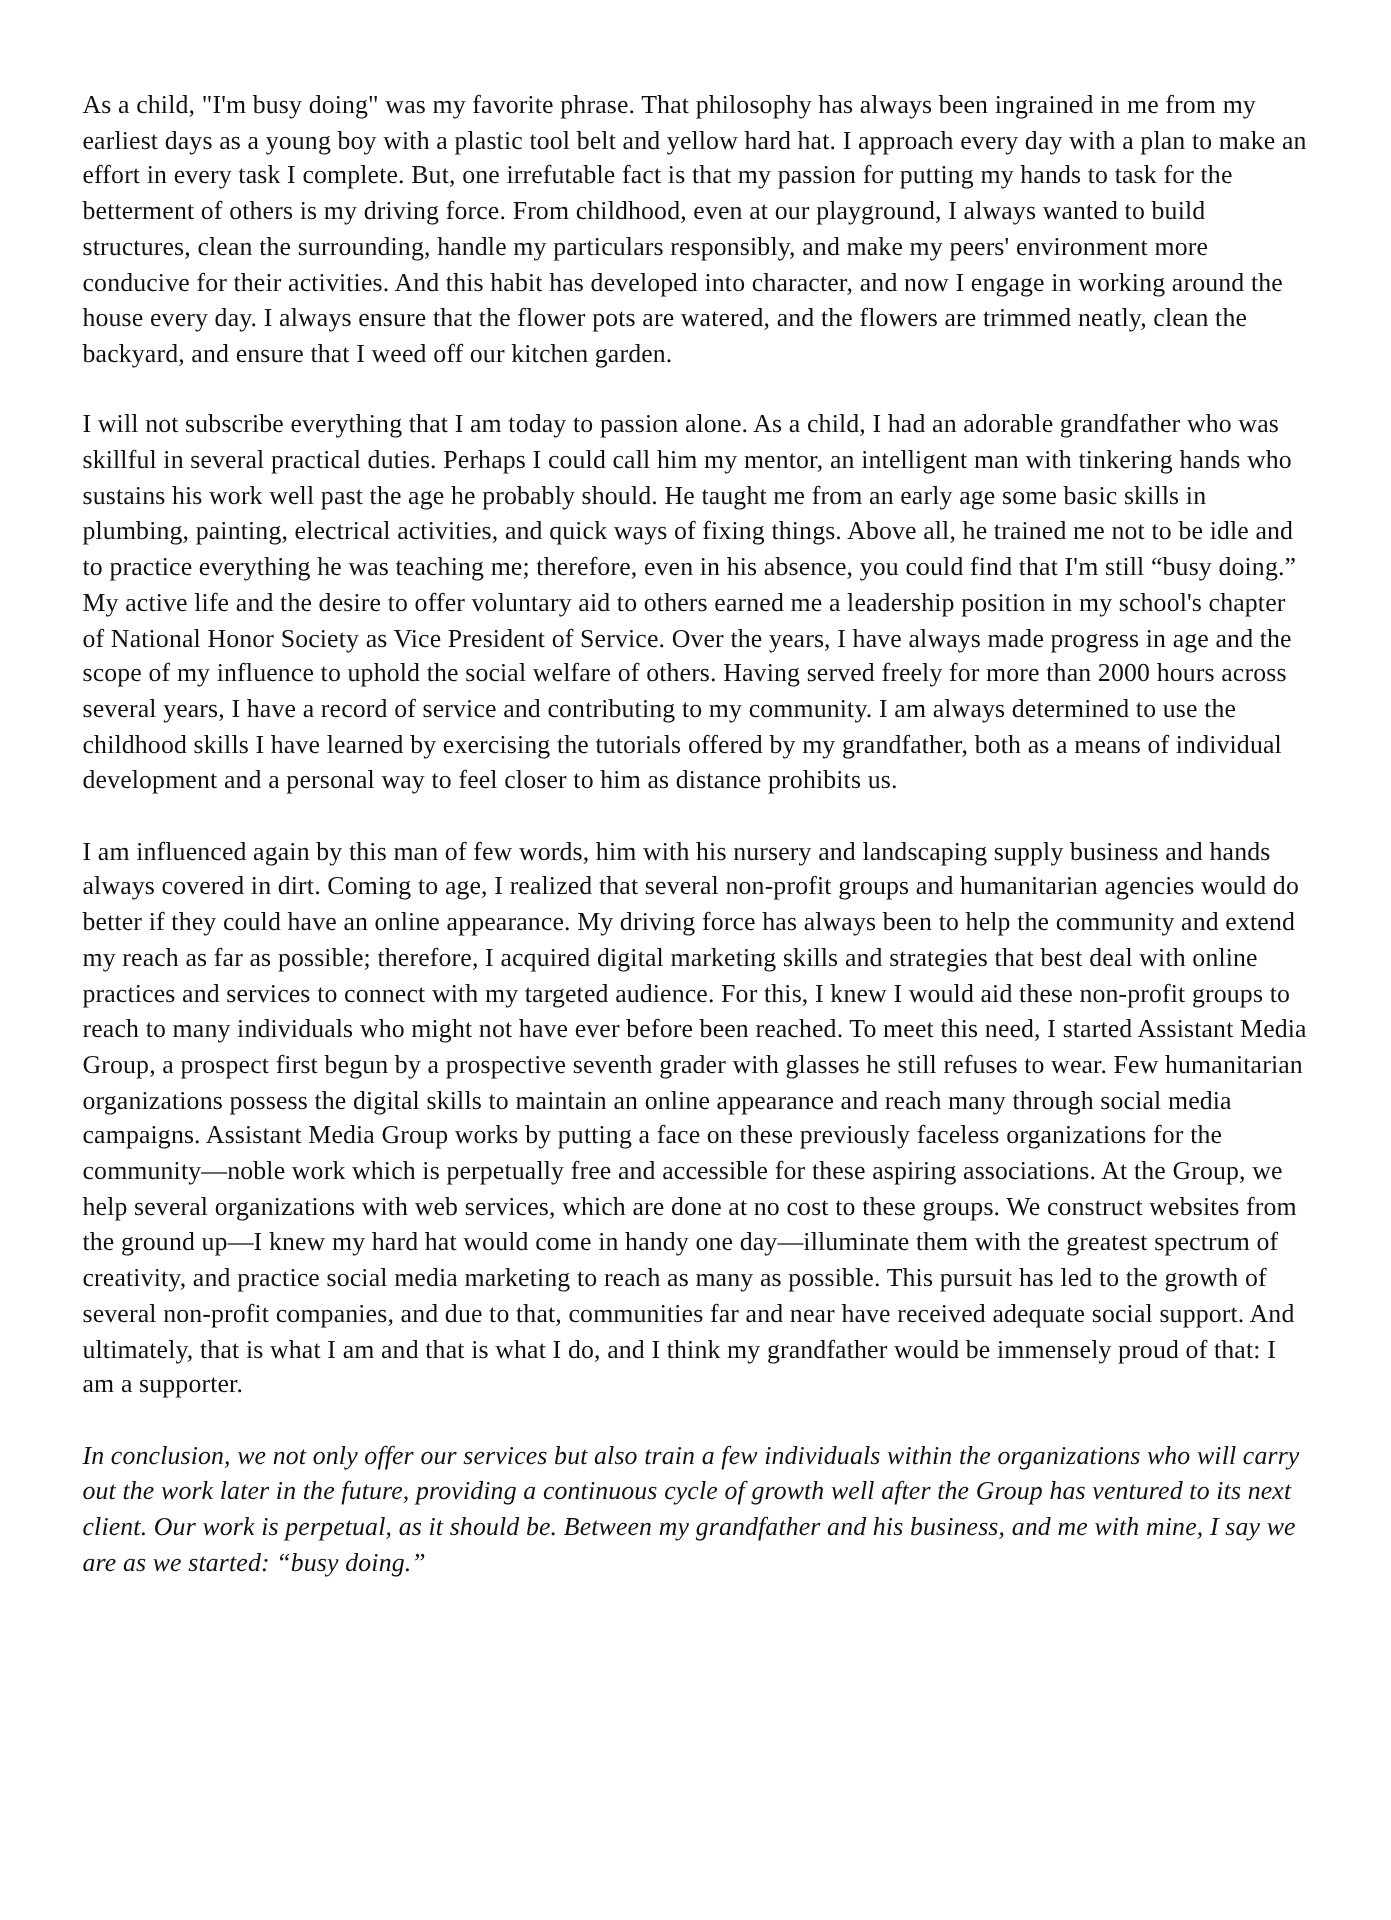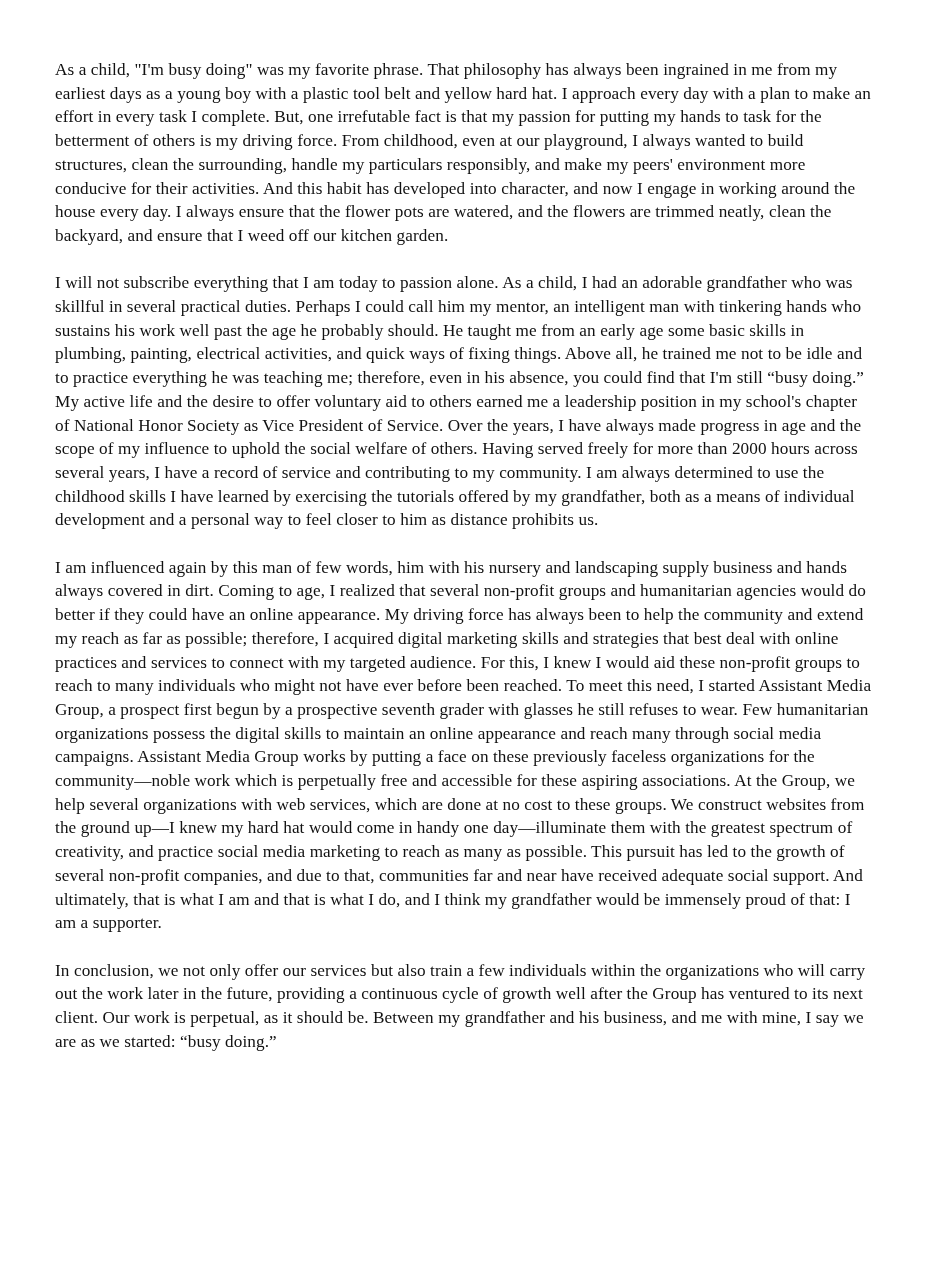--- a/index.html
+++ b/index.html
@@ -23,20 +23,21 @@
     color: #111111;
     text-align: left;
     letter-spacing: 0.1px;
   }
   .essay p {
     margin: 0 0 23.7px 0;
     padding: 0;
   }
   .essay p:last-child {
     margin-bottom: 0;
+    font-style: italic;
   }
 </style>
 </head>
 <body>
 
 <div class="page">
   <div class="essay">
     <p>As a child, "I'm busy doing" was my favorite phrase. That philosophy has always been ingrained in me from my earliest days as a young boy with a plastic tool belt and yellow hard hat. I approach every day with a plan to make an effort in every task I complete. But, one irrefutable fact is that my passion for putting my hands to task for the betterment of others is my driving force. From childhood, even at our playground, I always wanted to build structures, clean the surrounding, handle my particulars responsibly, and make my peers' environment more conducive for their activities. And this habit has developed into character, and now I engage in working around the house every day. I always ensure that the flower pots are watered, and the flowers are trimmed neatly, clean the backyard, and ensure that I weed off our kitchen garden.</p>
     <p>I will not subscribe everything that I am today to passion alone. As a child, I had an adorable grandfather who was skillful in several practical duties. Perhaps I could call him my mentor, an intelligent man with tinkering hands who sustains his work well past the age he probably should. He taught me from an early age some basic skills in plumbing, painting, electrical activities, and quick ways of fixing things. Above all, he trained me not to be idle and to practice everything he was teaching me; therefore, even in his absence, you could find that I'm still “busy doing.” My active life and the desire to offer voluntary aid to others earned me a leadership position in my school's chapter of National Honor Society as Vice President of Service. Over the years, I have always made progress in age and the scope of my influence to uphold the social welfare of others. Having served freely for more than 2000 hours across several years, I have a record of service and contributing to my community. I am always determined to use the childhood skills I have learned by exercising the tutorials offered by my grandfather, both as a means of individual development and a personal way to feel closer to him as distance prohibits us.</p>
     <p>I am influenced again by this man of few words, him with his nursery and landscaping supply business and hands always covered in dirt. Coming to age, I realized that several non-profit groups and humanitarian agencies would do better if they could have an online appearance. My driving force has always been to help the community and extend my reach as far as possible; therefore, I acquired digital marketing skills and strategies that best deal with online practices and services to connect with my targeted audience. For this, I knew I would aid these non-profit groups to reach to many individuals who might not have ever before been reached. To meet this need, I started Assistant Media Group, a prospect first begun by a prospective seventh grader with glasses he still refuses to wear. Few humanitarian organizations possess the digital skills to maintain an online appearance and reach many through social media campaigns. Assistant Media Group works by putting a face on these previously faceless organizations for the community—noble work which is perpetually free and accessible for these aspiring associations. At the Group, we help several organizations with web services, which are done at no cost to these groups. We construct websites from the ground up—I knew my hard hat would come in handy one day—illuminate them with the greatest spectrum of creativity, and practice social media marketing to reach as many as possible. This pursuit has led to the growth of several non-profit companies, and due to that, communities far and near have received adequate social support. And ultimately, that is what I am and that is what I do, and I think my grandfather would be immensely proud of that: I am a supporter.</p>

